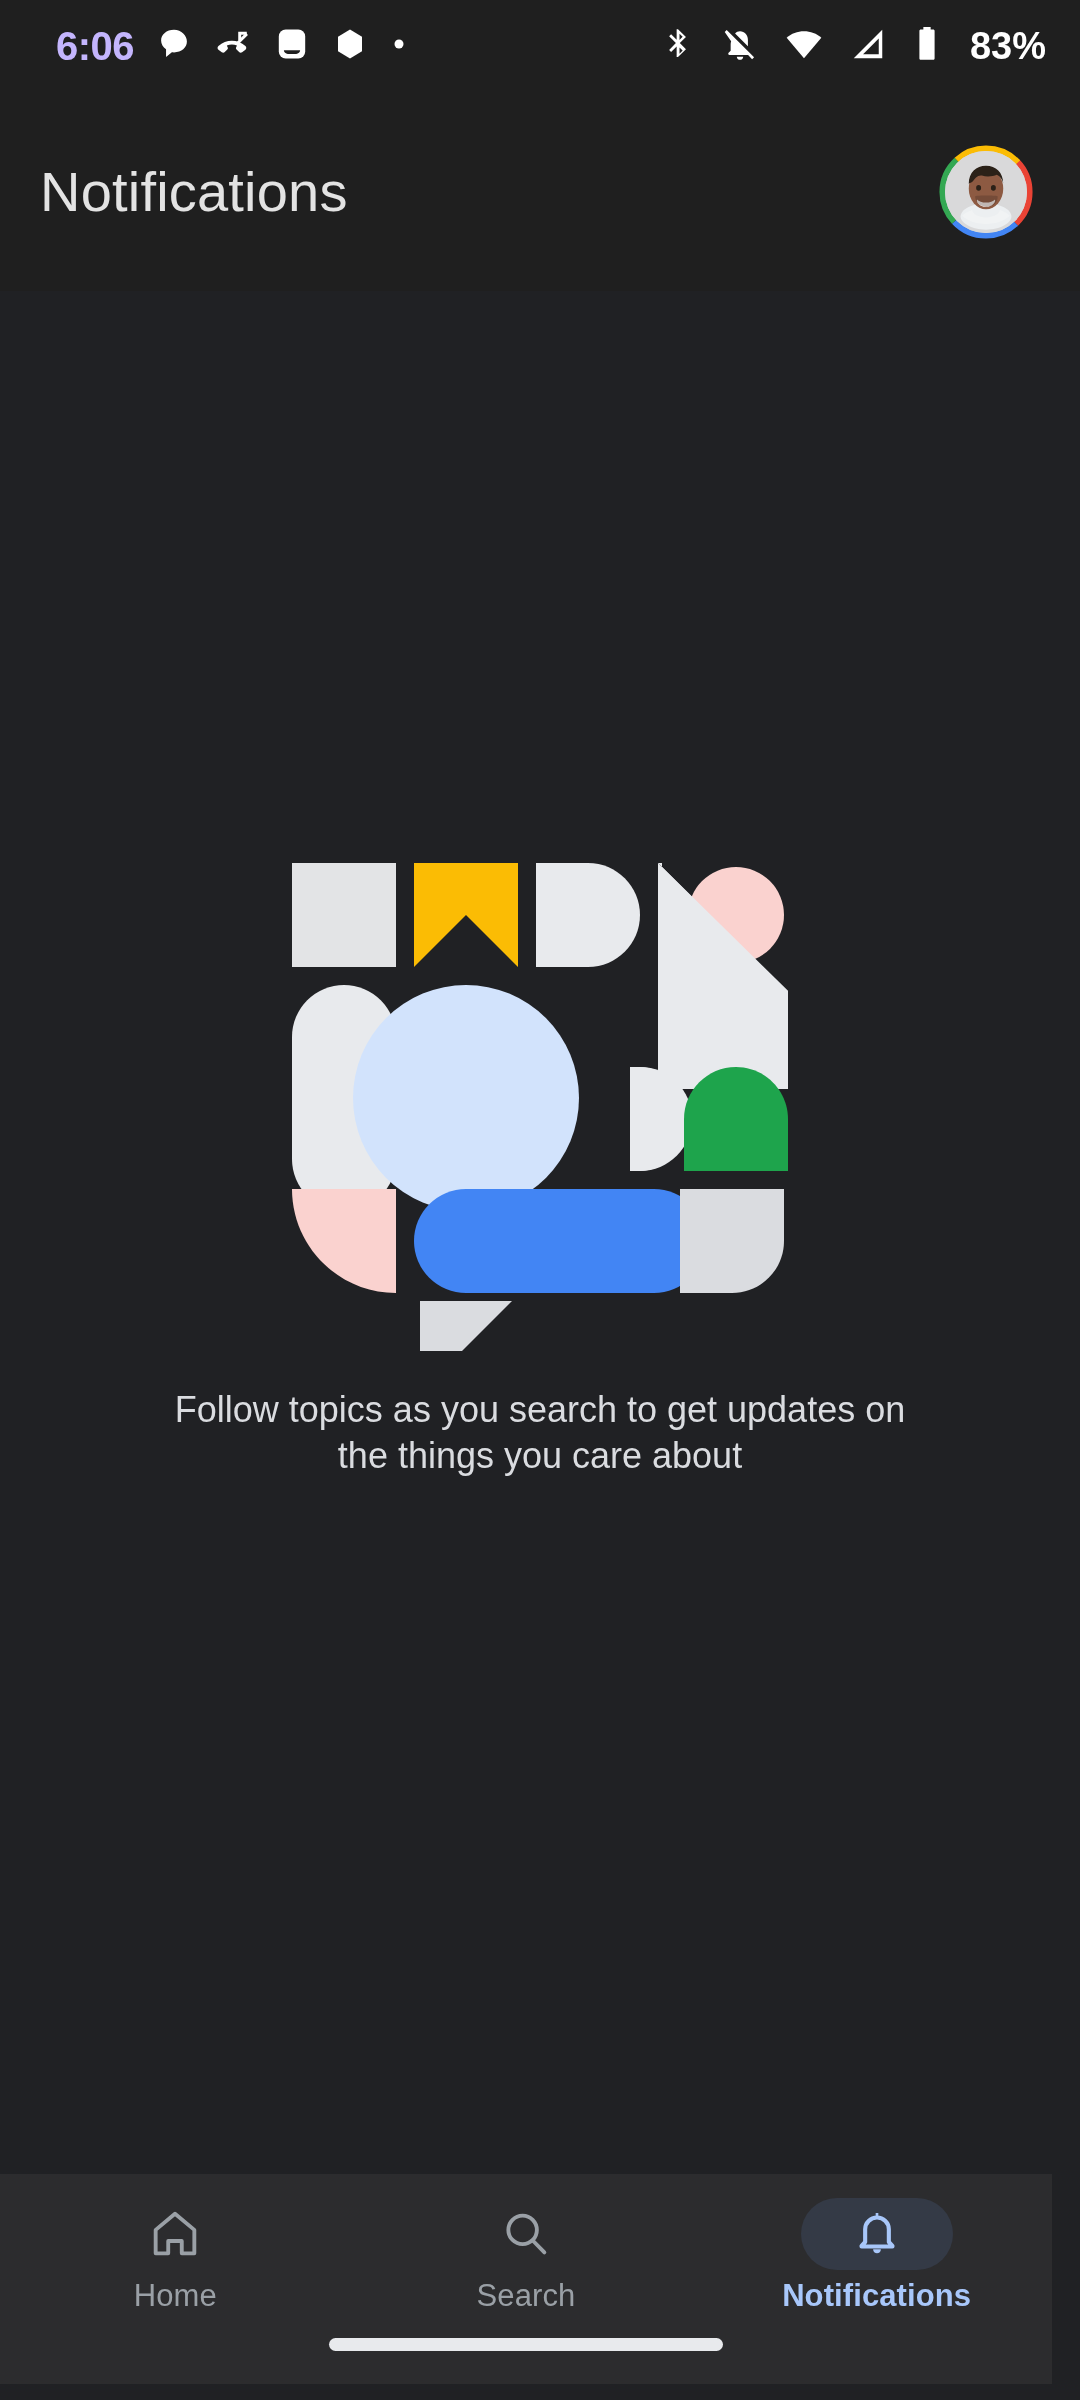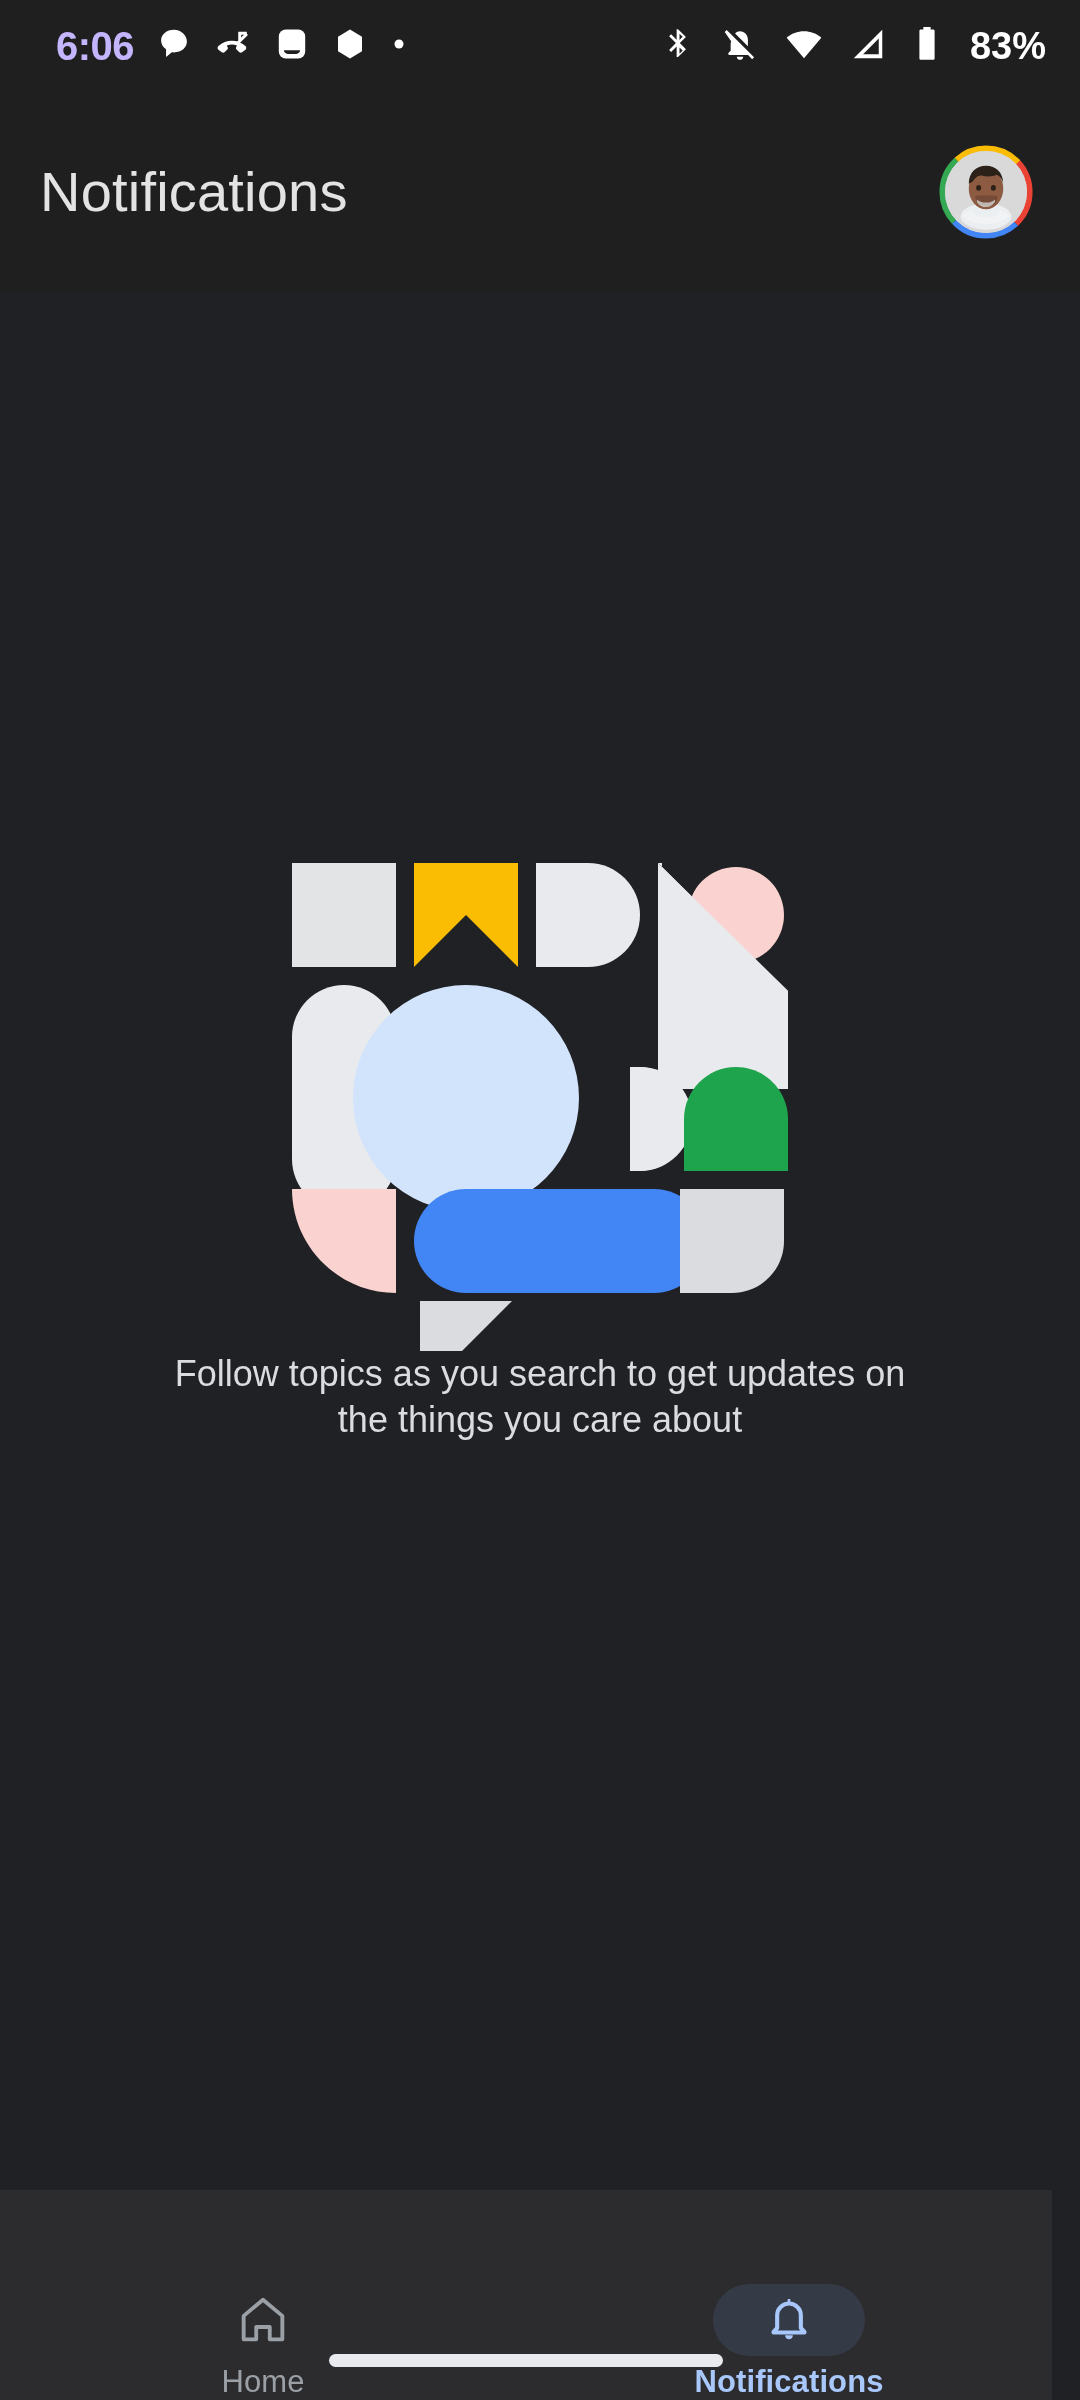--- a/index.html
+++ b/index.html
@@ -56,29 +56,30 @@
     padding-top:572px;
   }
 
   #illustration{ width:496px; height:488px; position:relative; }
 
   #empty-title{
     margin-top:96px;
     font-size:47px; font-weight:400; color:#e8eaed; letter-spacing:0.1px;
   }
   #empty-subtitle{
+    margin-top:36px;
     font-size:36px; font-weight:400; color:#dadce0;
     text-align:center; line-height:1.27; max-width:760px;
   }
 
   
   #bottom-nav{
-    position:absolute; left:0; bottom:0; width:1052px; height:210px;
+    position:absolute; left:0; bottom:16px; width:1052px; height:210px;
     background:#2c2c2e;
-    display:flex; align-items:flex-end; justify-content:space-around;
+    display:flex; align-items:flex-start; justify-content:space-around;
     padding-top:24px;
   }
   .nav-item{
     width:230px;
     display:flex; flex-direction:column; align-items:center;
     gap:8px;
   }
   .nav-pill{
     width:152px; height:72px; border-radius:36px;
     display:flex; align-items:center; justify-content:center;
@@ -236,20 +237,29 @@
 
   <div class="nav-item">
     <div class="nav-pill">
       <svg width="58" height="58" viewBox="0 0 24 24">
         <path fill="none" stroke="#9aa0a6" stroke-width="1.6" stroke-linejoin="round" d="M4 10.3L12 3.6l8 6.7V20h-5.2v-5.1H9.2V20H4z"></path>
       </svg>
     </div>
     <span class="nav-label">Home</span>
   </div>
 
+  <div class="nav-item">
+    <div class="nav-pill">
+      <svg width="58" height="58" viewBox="0 0 24 24">
+        <circle cx="10.6" cy="10.3" r="5.9" fill="none" stroke="#9aa0a6" stroke-width="1.6"></circle>
+        <line x1="14.9" y1="14.8" x2="19.6" y2="19.6" stroke="#9aa0a6" stroke-width="1.6" stroke-linecap="round"></line>
+      </svg>
+    </div>
+    <span class="nav-label">Search</span>
+  </div>
 
 
   <div class="nav-item">
     <div class="nav-pill active">
       <svg width="58" height="58" viewBox="0 0 24 24">
         <path fill="none" stroke="#a8c7fa" stroke-width="1.7" stroke-linejoin="round" d="M5.6 17.2h12.8v-.3l-1.5-1.6V10c0-2.6-2.2-4.8-4.9-4.8S7.1 7.4 7.1 10v5.3l-1.5 1.6z"></path>
         <path fill="#a8c7fa" d="M10.4 18.3h3.2c0 1-.7 1.7-1.6 1.7s-1.6-.7-1.6-1.7z"></path>
         <path fill="#a8c7fa" d="M11.45 3.3h1.1v1.7h-1.1z"></path>
       </svg>
     </div>

